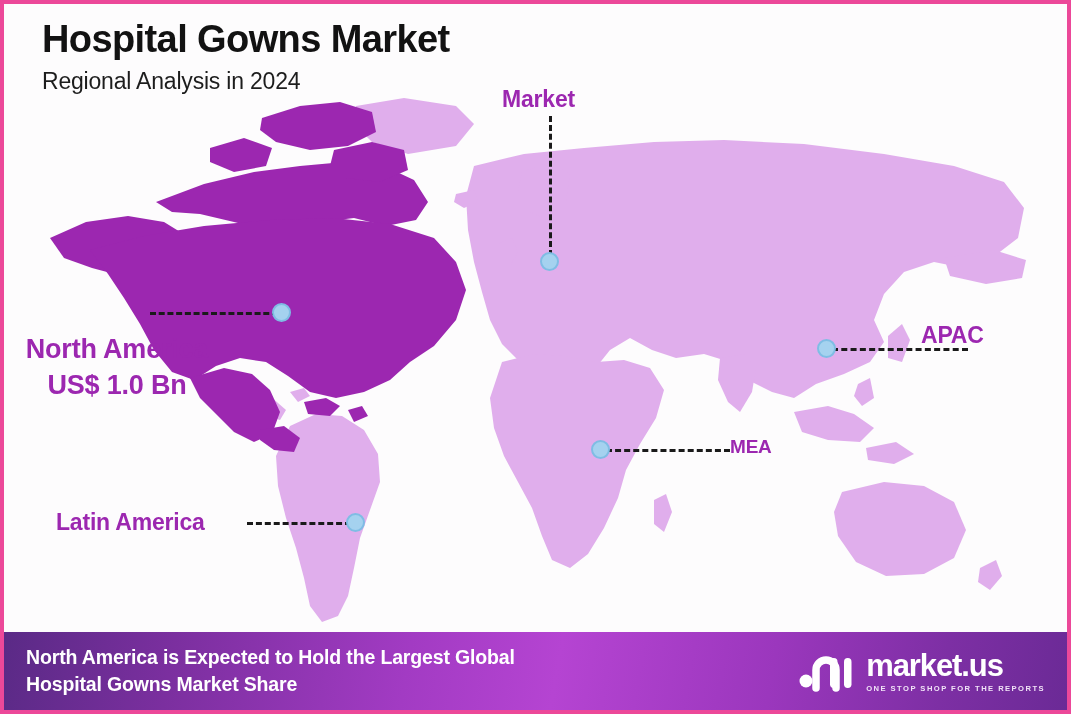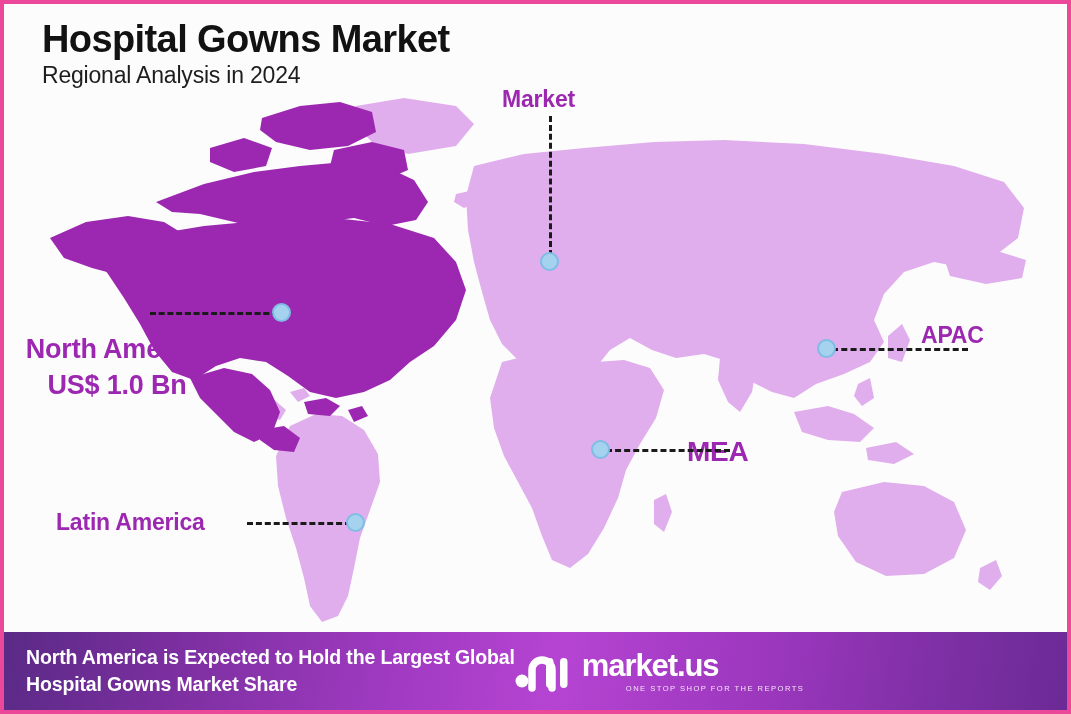--- a/index.html
+++ b/index.html
@@ -17,21 +17,21 @@
   }
 
   
   #header { position:absolute; left:38px; top:14px; }
   #title {
     font-size:38px; font-weight:bold; color:#121212;
     letter-spacing:-0.6px; line-height:1.15;
   }
   #subtitle {
     font-size:23px; font-weight:normal; color:#1d1d1d;
-    letter-spacing:-0.2px;
+    margin-top:6px; letter-spacing:-0.2px;
   }
 
   
   #map-wrap {
     position:absolute; left:0; top:58px;
     width:1063px; height:570px;
   }
   #world-map { display:block; width:100%; height:100%; }
 
   
@@ -45,21 +45,21 @@
     color:#9c27b0;
     font-weight:bold;
     letter-spacing:-0.2px;
     white-space:nowrap;
     pointer-events:auto;
   }
   .region-label .val { display:block; }
 
   .lbl-europe  { left:498px; top:82px;  font-size:23px; }
   .lbl-apac    { left:917px; top:318px; font-size:23px; }
-  .lbl-mea     { left:683px; top:432px; font-size:28px; }
+  .lbl-mea     { left:726px; top:432px; font-size:19px; }
   .lbl-na      { left:18px;  top:328px; font-size:27px; text-align:center; width:190px; line-height:1.32; }
   .lbl-latam   { left:52px;  top:505px; font-size:23px; }
 
   .dot {
     position:absolute;
     width:19px; height:19px; border-radius:50%;
     background:#a5d2ef;
     border:2px solid #7fbde4;
     pointer-events:auto;
   }
@@ -83,36 +83,37 @@
   .conn-latam  { left:243px; top:518px; width:104px; }
 
   
   #footer {
     position:absolute; left:0; bottom:0;
     width:1063px; height:78px;
     background:linear-gradient(100deg,
        #5a2a86 0%, #7b2f9f 16%, #a23bc3 38%,
        #b544d2 52%, #9b37bd 72%, #7d2fa4 88%, #6b2a96 100%);
     display:flex; align-items:center;
+    justify-content:space-between;
     padding:0 22px 0 22px;
   }
   #footer-text {
     color:#ffffff; font-size:19.5px; font-weight:bold;
     line-height:1.38; letter-spacing:-0.15px;
   }
   #logo { display:flex; align-items:center; gap:11px; }
   #logo-mark { flex:0 0 auto; }
   #logo-text { display:flex; flex-direction:column; align-items:flex-start; }
   #logo-word {
     color:#ffffff; font-size:31px; font-weight:bold;
     letter-spacing:-1.1px; line-height:1;
   }
   #logo-tag {
-    color:#f1e3f7; font-size:7.6px; font-weight:normal;
-    letter-spacing:1.45px; margin-top:3px; white-space:nowrap;margin-left:44px;
+    color:#f1e3f7; font-size:7.6px; font-weight:bold;
+    letter-spacing:1.45px; margin-top:3px; white-space:nowrap;
   }
 </style>
 </head>
 <body>
 
 <div id="page">
 
   <div id="header">
     <div id="title">Hospital Gowns Market</div>
     <div id="subtitle">Regional Analysis in 2024</div>

